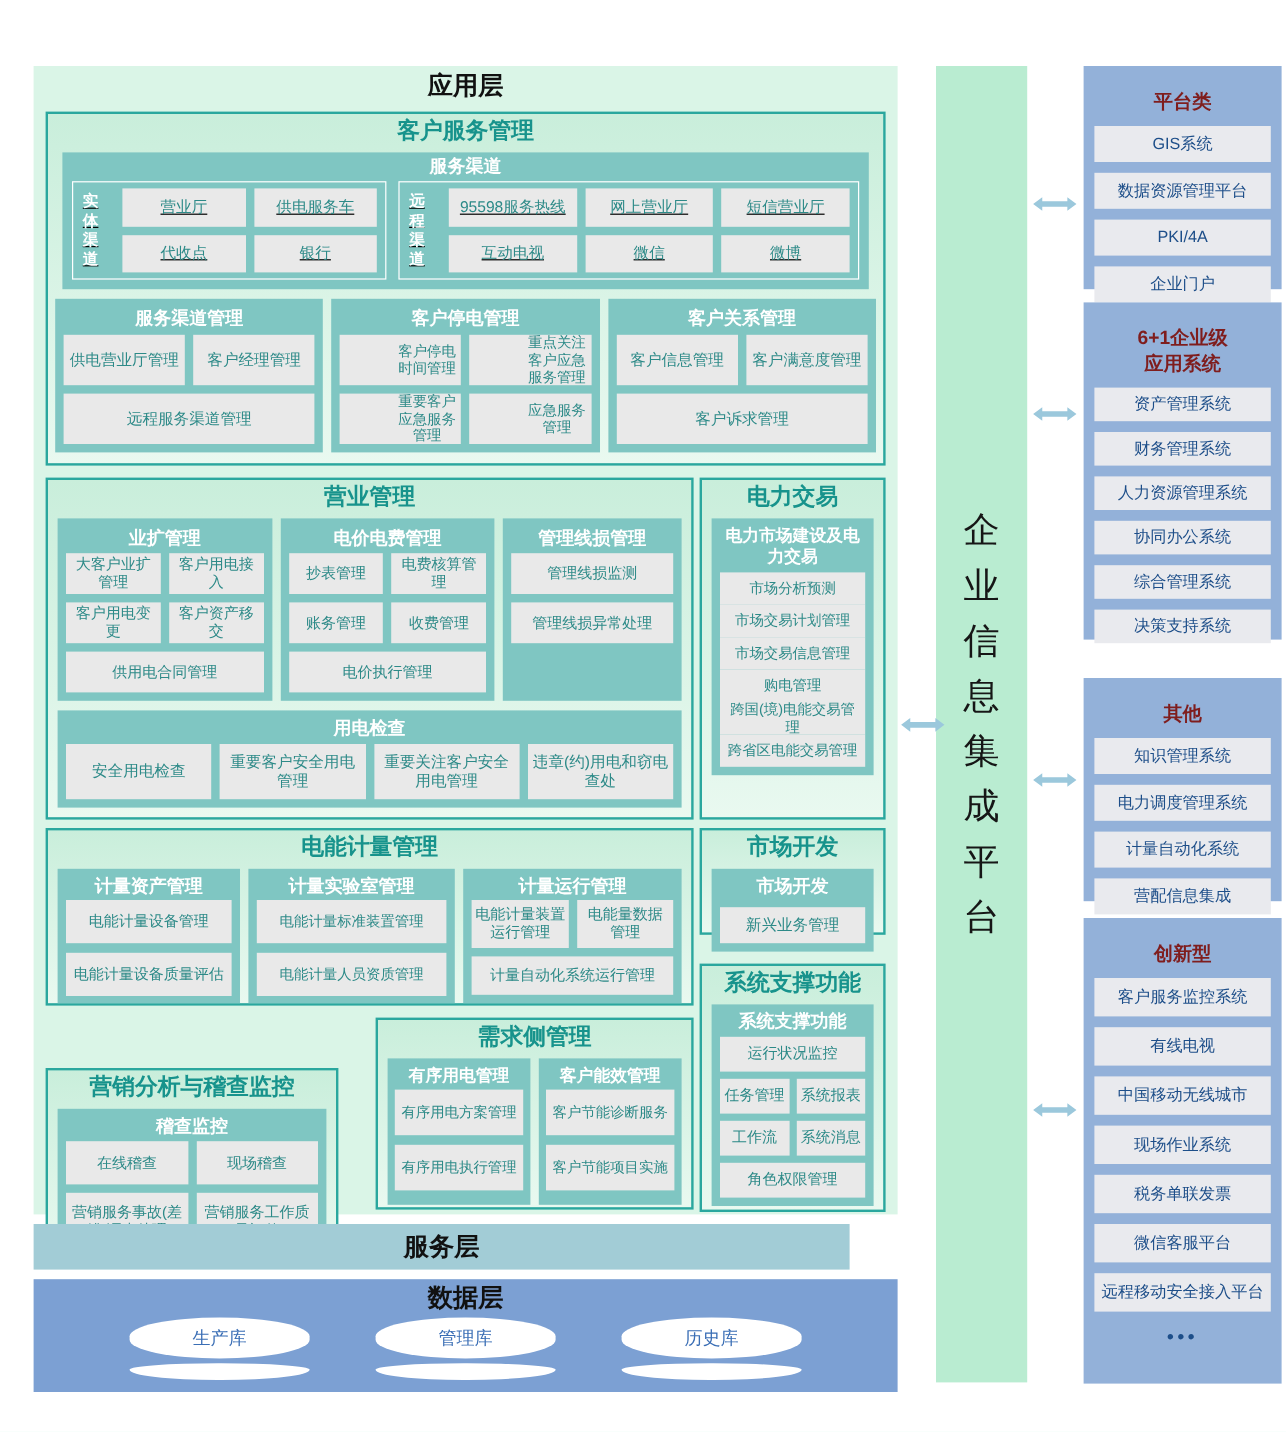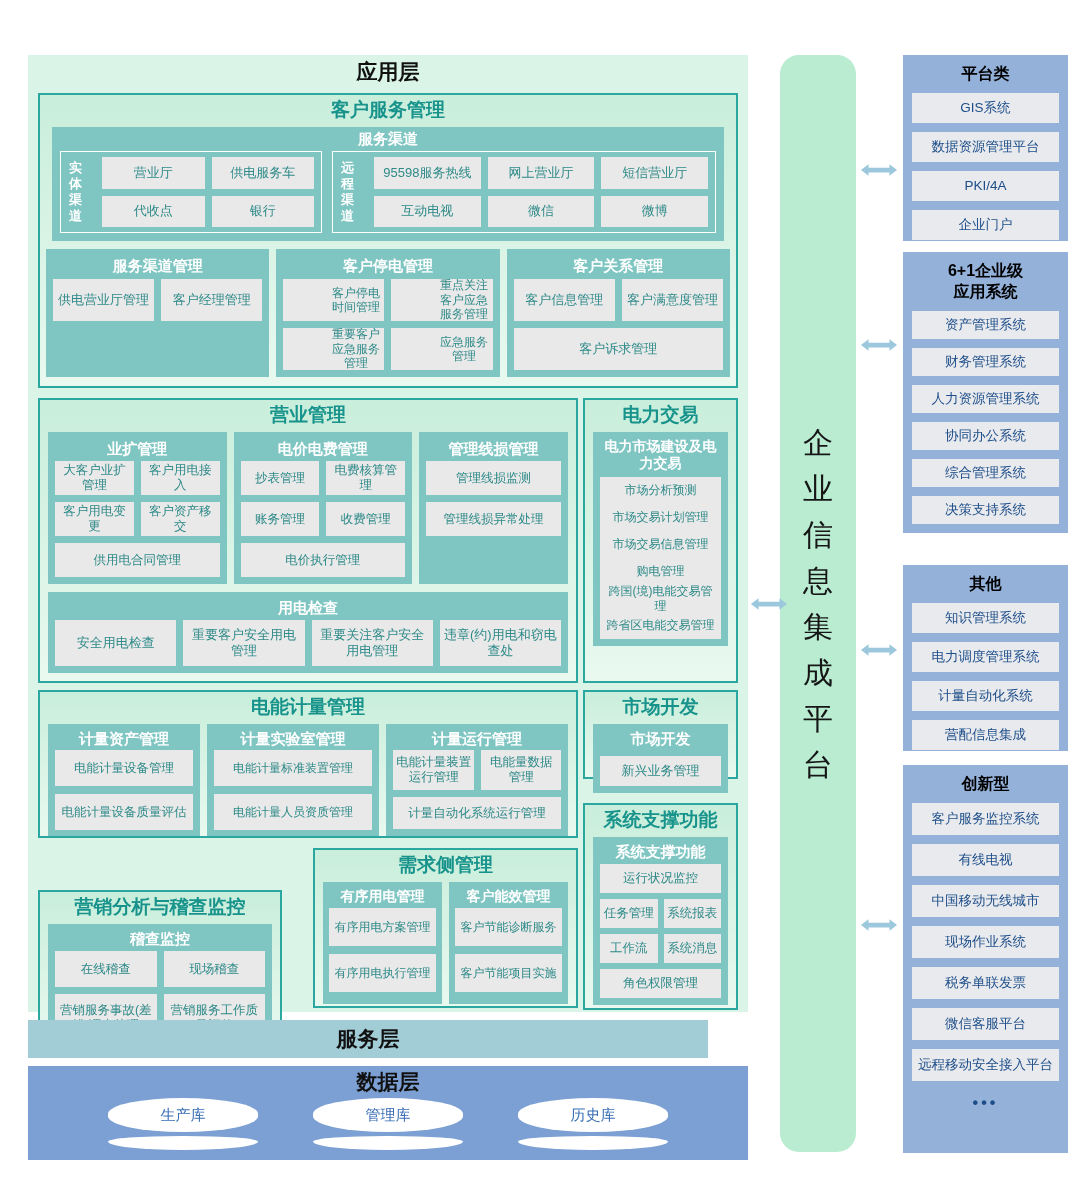--- a/index.html
+++ b/index.html
@@ -24,21 +24,21 @@
         text-align:center; font-size:13px; line-height:1.2; padding:2px 3px; }
   .g2 { display:grid; grid-template-columns:1fr 1fr; gap:7px; }
   .g3 { display:grid; grid-template-columns:1fr 1fr 1fr; gap:7px; }
   .g1 { display:grid; grid-template-columns:1fr; gap:7px; }
   .sp { grid-column:1 / -1; }
 
   
   #sec-cs { left:10px; top:38px; width:700px; height:295px; }
   #svc-channel { margin:2px 12px 0; padding:0 8px 8px; }
   .chan-row { display:flex; gap:10px; height:82px; }
-  .chan-group { border:1px solid #fff; padding:5px 7px; display:flex; gap:19px; }
+  .chan-group { border:1px solid #fff; padding:5px 7px; display:flex; gap:19px;text-decoration:underline; }
   .chan-a { width:262px; }
   .chan-b { flex:1; }
   .vlabel { width:15px; color:#fff; font-size:13px; font-weight:bold; line-height:16px;
             word-break:break-all; text-align:center; align-self:center; }
   .chan-grid { flex:1; grid-auto-rows:1fr; }
   .row3 { margin:8px 6px 0; display:flex; gap:7px; height:128px; }
   .row3 .tb { flex:1; padding:4px 7px 7px; }
   .row3 .th { line-height:26px; }
   .row3 .g2 { grid-auto-rows:42px; }
   #b-outage .lf { font-size:12px;padding-left:47px; }
@@ -107,29 +107,29 @@
   .cyl-row { display:flex; justify-content:space-between; padding:0 80px; }
   .cyl { position:relative; width:150px; height:52px; }
   .cyl-body { position:absolute; top:0; left:0; right:0; height:34px; background:#fff;
               border-radius:50% / 46%; display:flex; align-items:center; justify-content:center;
               color:#3a6eb5; font-size:15px; }
   .cyl-base { position:absolute; top:38px; left:0; right:0; height:14px; background:#fff;
               border-radius:50% / 40% 40% 62% 62%; }
 
   
   #esb-bar { left:780px; top:55px; width:76px; height:1097px; background:#b9ecd1;
-             display:flex; align-items:center; justify-content:center;border-radius:19px; }
+             display:flex; align-items:center; justify-content:center; }
   .vtext { width:32px; font-size:30px; line-height:46px; word-break:break-all;
            text-align:center; color:#161616; }
 
   
   .blue-box { position:absolute; left:903px; width:165px; background:#93b1d9;
               padding:8px 9px; display:flex; flex-direction:column; gap:9px; }
-  .blue-hd { color:#000000; font-weight:bold; font-size:16px; text-align:center;
-             line-height:21px; white-space:pre-line; }
+  .blue-hd { color:#7f1d1d; font-weight:bold; font-size:16px; text-align:center;
+             line-height:21px; white-space:pre-line;margin-top:12px; }
   .blue-lf { background:#e9eaee; color:#1d4e89; font-size:13.5px; min-height:30px;
              display:flex; align-items:center; justify-content:center; text-align:center;
              line-height:1.3; padding:2px 4px; }
   #box-platform { top:55px; height:186px; }
   #box-enterprise { top:252px; height:281px; }
   #box-enterprise .blue-lf { min-height:28px; }
   #box-other { top:565px; height:186px; }
   #box-innovative { top:765px; height:388px; }
   #box-innovative .blue-lf { min-height:32px; }
   .ellipsis { text-align:center; color:#1d4e89; font-weight:bold; font-size:16px;
@@ -172,20 +172,21 @@
             </div>
           </div>
         </div>
       </div>
       <div class="row3">
         <div class="tb" id="b-channel-mgmt">
           <div class="th">服务渠道管理</div>
           <div class="g2">
             <div class="lf">供电营业厅管理</div>
             <div class="lf">客户经理管理</div>
+            <div class="lf sp">远程服务渠道管理</div>
           </div>
         </div>
         <div class="tb" id="b-outage">
           <div class="th">客户停电管理</div>
           <div class="g2">
             <div class="lf">客户停电时间管理</div>
             <div class="lf">重点关注客户应急服务管理</div>
             <div class="lf">重要客户应急服务管理</div>
             <div class="lf">应急服务管理</div>
           </div>

